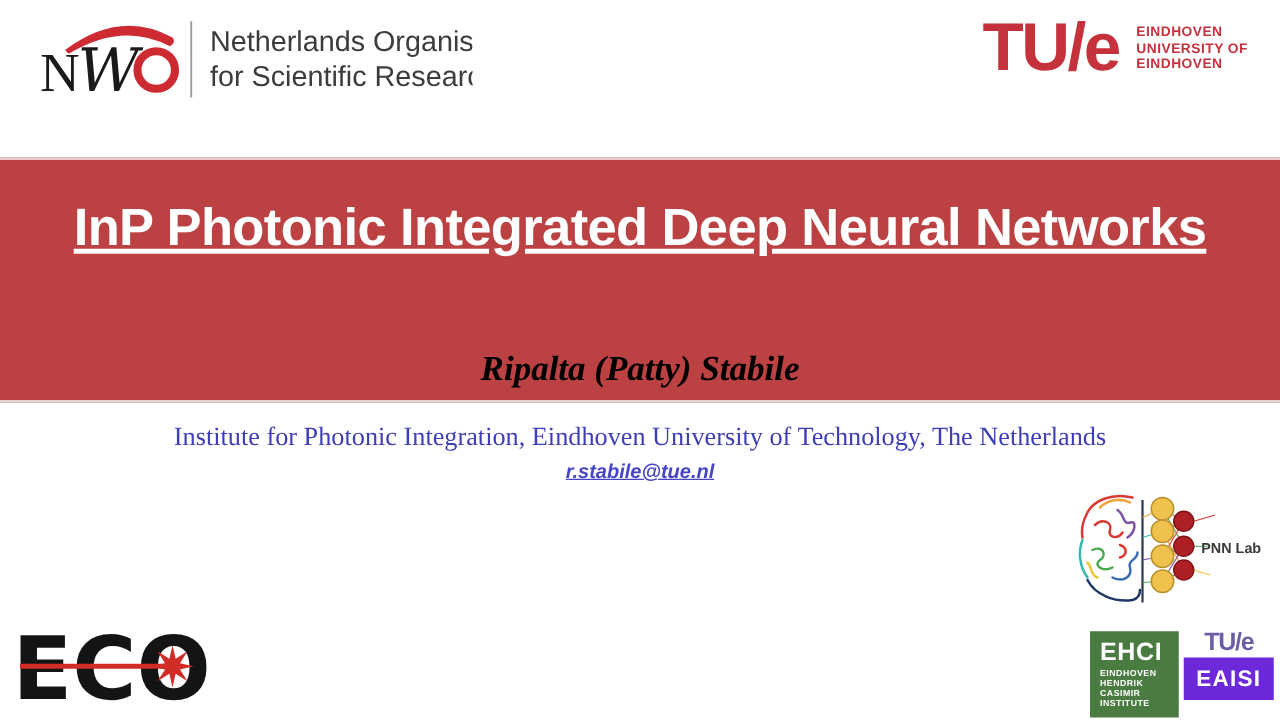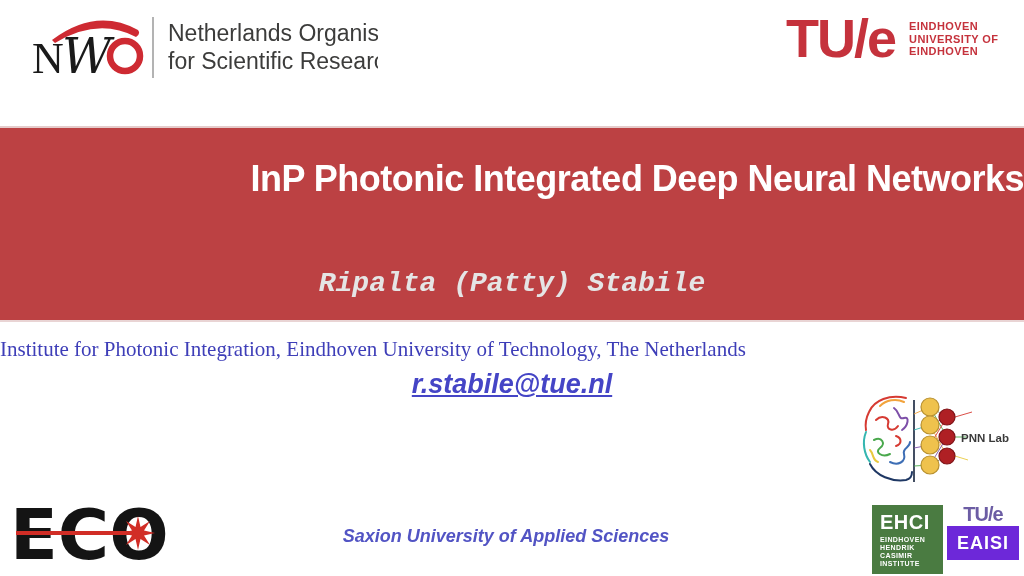--- a/index.html
+++ b/index.html
@@ -13,31 +13,31 @@
   .nwo-org{font-family:"Liberation Sans",sans-serif;font-size:23px;fill:#3C3C3B;}
 
   .tue-logo{position:absolute;left:786px;top:16px;display:flex;align-items:flex-start;}
   .tue-word{font-size:54px;line-height:44px;font-weight:bold;color:#C5323C;letter-spacing:-2px;}
   .tue-lines{margin-left:14px;padding-top:4px;font-size:11px;line-height:12.5px;
              font-weight:bold;color:#C5323C;letter-spacing:0.4px;}
 
   
   .banner{position:absolute;left:0;top:126px;width:1024px;height:196px;background:#BC4143;
           border-top:2px solid #E5CBCB;border-bottom:2px solid #E9D4D4;box-sizing:border-box;}
-  .banner-title{position:absolute;left:0;top:30px;width:100%;text-align:right;
-                color:#ffffff;font-size:36px;font-weight:bold;letter-spacing:-0.5px;}
-  .banner-author{position:absolute;left:0;top:140px;width:100%;text-align:center;
-                 color:#e5e5e5;font-family:Liberation Mono, monospace;
+  .banner-title{position:absolute;left:0;top:30px;width:100%;text-align:center;
+                color:#ffffff;font-size:42px;font-weight:bold;letter-spacing:-0.5px;text-decoration:underline;}
+  .banner-author{position:absolute;left:0;top:152px;width:100%;text-align:center;
+                 color:#000000;font-family:Liberation Serif, serif;
                  font-style:italic;font-weight:bold;font-size:28px;}
 
   
-  .affiliation{position:absolute;left:0;top:337px;width:100%;
+  .affiliation{position:absolute;left:0;top:337px;width:100%;text-align:center;
                font-family:"Liberation Serif",serif;font-size:21px;color:#3E3EB8;}
   .email-row{position:absolute;left:0;top:369px;width:100%;text-align:center;}
-  .email-link{color:#4545C6;font-size:27px;font-weight:bold;font-style:italic;
+  .email-link{color:#4545C6;font-size:16px;font-weight:bold;font-style:italic;
               text-decoration:underline;cursor:pointer;}
 
   
   .pnn-logo{position:absolute;left:860px;top:392px;width:150px;height:100px;}
   .pnn-label{font-family:"Liberation Sans",sans-serif;font-size:11.5px;font-weight:bold;fill:#3A3A3A;}
 
   
   .eco-logo{position:absolute;left:10px;top:496px;width:185px;height:74px;}
   .eco-text{font-family:"DejaVu Sans",sans-serif;font-weight:bold;font-size:70px;fill:#141414;}
 
@@ -140,21 +140,20 @@
     <text class="pnn-label" x="101" y="50">PNN Lab</text>
   </svg>
 
   <svg class="eco-logo" viewBox="0 0 185 74">
     <text class="eco-text" x="0" y="63">ECO</text>
     <line x1="6" y1="37" x2="127" y2="37" stroke="#D12D26" stroke-width="4"></line>
     <polygon fill="#D12D26" points="145,37 134,39.5 140,49 130.5,43 128,54 125.5,43 116,49 122,39.5 111,37 122,34.5 116,25 125.5,31 128,20 130.5,31 140,25 134,34.5"></polygon>
   </svg>
 
   <div class="event-text">
-    <div>Saxion University of Applied Sciences</div>
   </div>
 
   <div class="ehci-logo">
     <div class="ehci-acronym">EHCI</div>
     <div class="ehci-lines">
       <div>EINDHOVEN</div>
       <div>HENDRIK</div>
       <div>CASIMIR</div>
       <div>INSTITUTE</div>
     </div>

